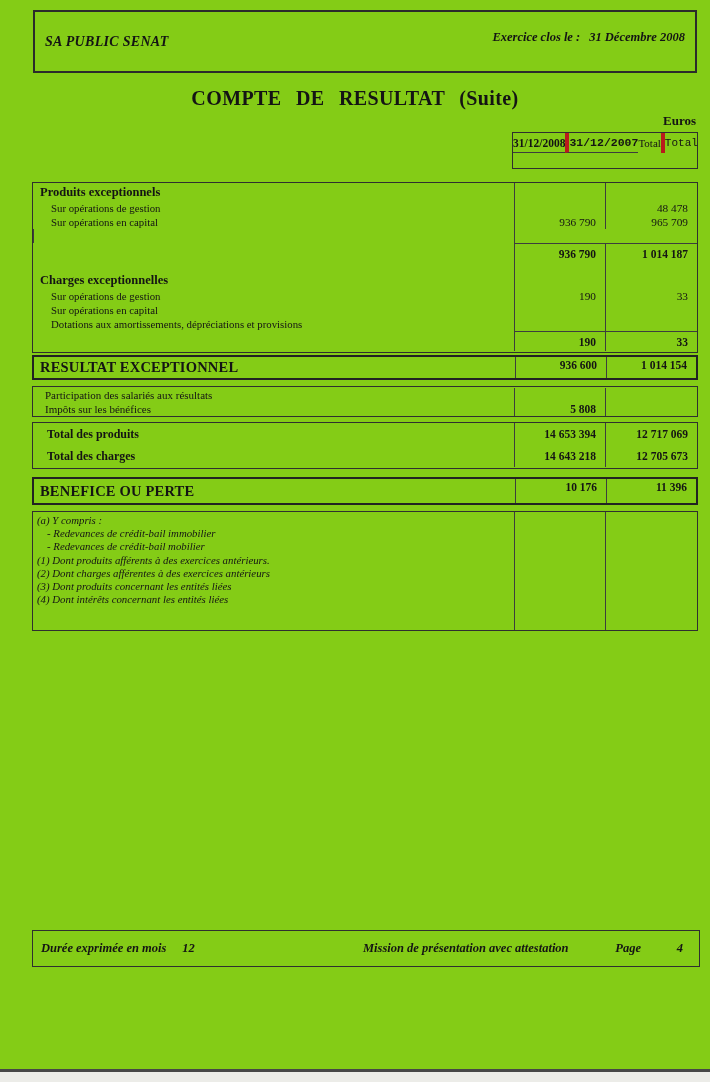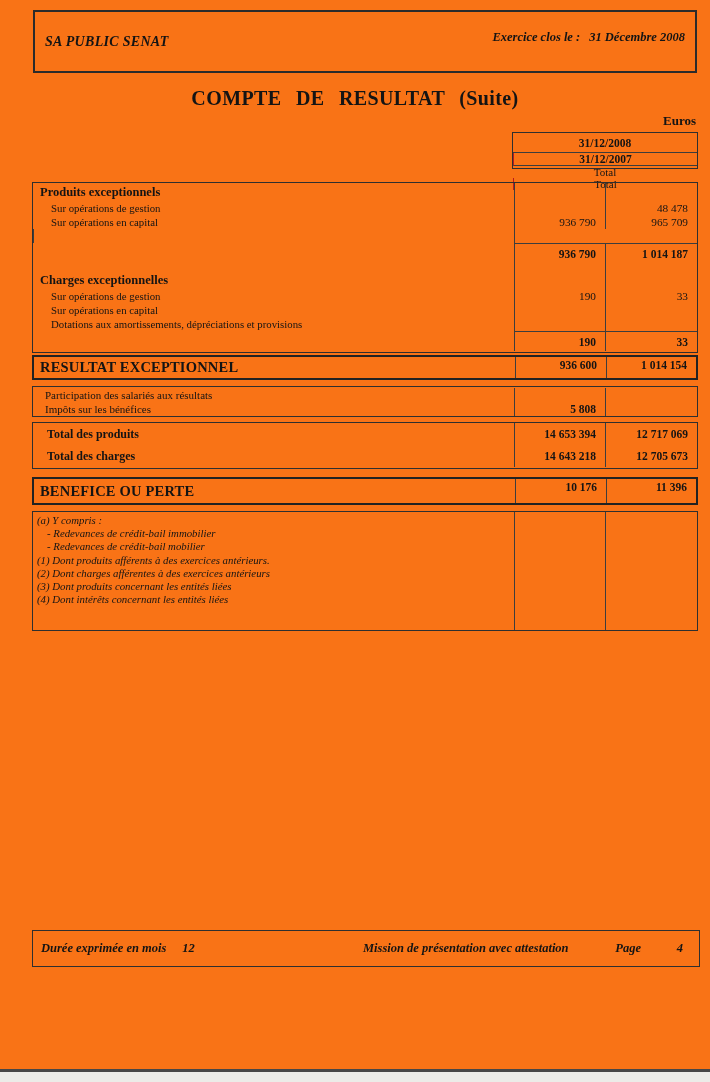--- a/index.html
+++ b/index.html
@@ -1,20 +1,20 @@
 <!DOCTYPE html>
 <html><head>
 <meta charset="utf-8">
 <style>
   html,body { margin:0; padding:0; }
   .page {
     position: relative;
     width: 710px;
     height: 1082px;
-    background: #f97316;
+    background: #84cc16;
     font-family: "Liberation Serif", "DejaVu Serif", serif;
     color: #141414;
     overflow: hidden;
   }
 
   
   .header-box {
     position: absolute; left: 33px; top: 10px;
     width: 664px; height: 63px;
     border: 2px solid #2b2b2b;
@@ -35,25 +35,25 @@
   .currency {
     position: absolute; top: 113px; right: 14px;
     font-size: 13px; font-weight: bold;
   }
 
   
   .colhead {
     position: absolute; left: 512px; top: 132px;
     width: 186px; height: 37px;
     border: 1.5px solid #2f2f2f; box-sizing: border-box;
-    display: grid; grid-template-columns: 1fr; grid-template-rows: 20px 1fr;
+    display: grid; grid-template-columns: 1fr 1fr 1fr 1fr; grid-template-rows: 20px 1fr;
   }
   .colhead .c { display:flex; align-items:center; justify-content:center; }
   .colhead .date { font-weight: bold; font-size: 11.5px; border-bottom: 1px solid #3d3d3d; }
-  .colhead .date.right, .colhead .tot.right { border-left: 1px solid #b91c1c; }
+  .colhead .date.right, .colhead .tot.right { border-left: 4px solid #b91c1c; font-family: Liberation Mono, monospace; }
   .colhead .tot { font-size: 11px; }
 
   
   .tbox {
     position: absolute; left: 32px; width: 666px;
     border: 1.5px solid #2f2f2f; box-sizing: border-box;
     background: transparent;
   }
   .trow { display: grid; grid-template-columns: 481px 91px 1fr; }
   .trow > div { box-sizing: border-box; display: flex; align-items: center; }

